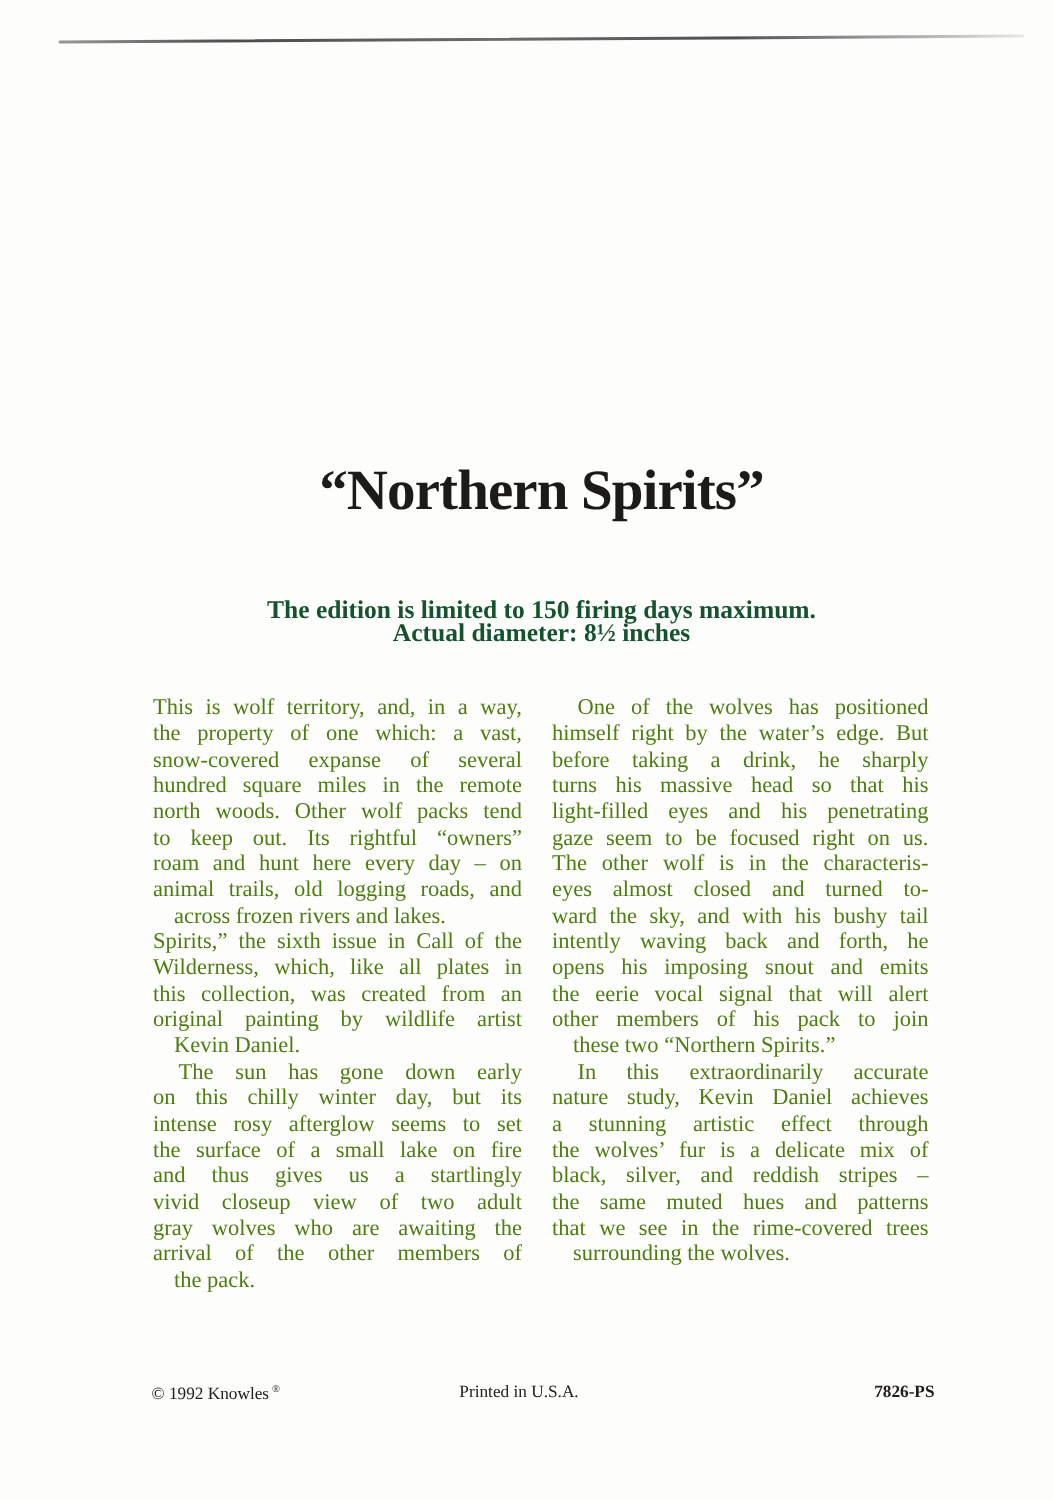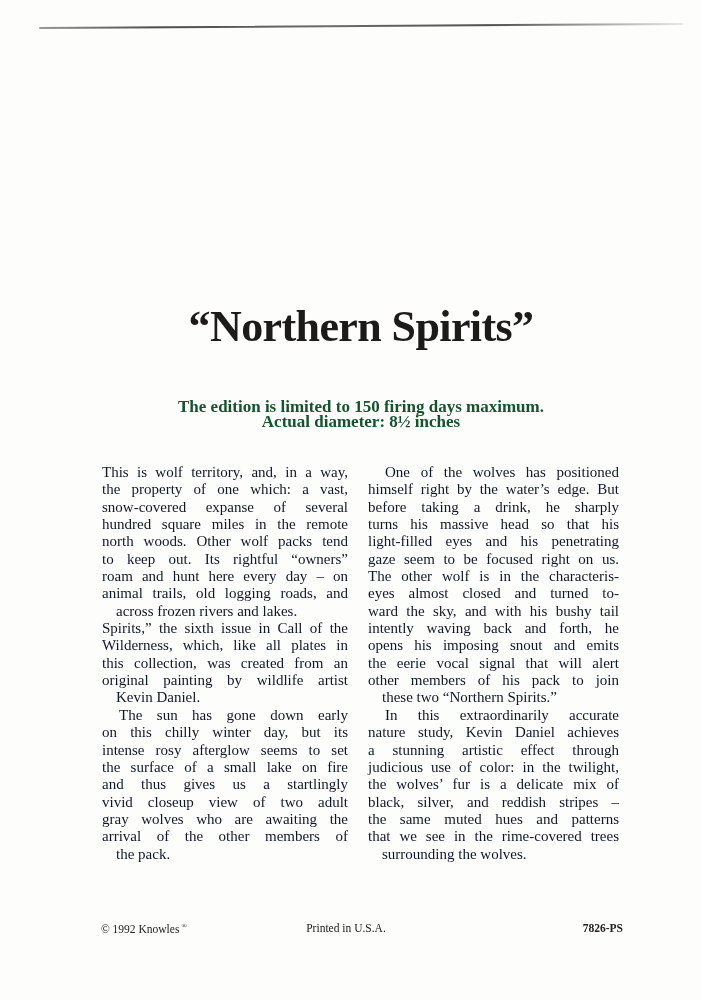--- a/index.html
+++ b/index.html
@@ -40,42 +40,42 @@
     width: 522px;
     top: 0;
     text-align: center;
   }
   .title {
     position: absolute;
     top: 303px;
     left: 0;
     right: 0;
     margin: 0;
-    font-size: 44px;
+    font-size: 38px;
     font-weight: bold;
     letter-spacing: -0.6px;
     line-height: 48px;
     color: #1d1b18;
   }
   .subtitle {
     position: absolute;
     top: 399px;
     left: 0;
     right: 0;
     font-size: 17px;
     font-weight: bold;
     line-height: 15px;
     color: #14532d;
   }
   .col {
     position: absolute;
     top: 464px;
     font-size: 15px;
     line-height: 17.35px;
-    color: #0f172a;
+    color: #4d7c0f;
   }
   .col-left  { left: 102px; width: 246px; }
   .col-right { left: 368px; width: 251px; }
   .line {
     text-align: justify;
     text-align-last: justify;
     white-space: normal;
   }
   .line.last { text-align-last: left; margin-left: 14px; }
   .line.indent { padding-left: 17px; }
@@ -148,21 +148,20 @@
       <div class="line">eyes almost closed and turned to-</div>
       <div class="line">ward the sky, and with his bushy tail</div>
       <div class="line">intently waving back and forth, he</div>
       <div class="line">opens his imposing snout and emits</div>
       <div class="line">the eerie vocal signal that will alert</div>
       <div class="line">other members of his pack to join</div>
       <div class="line last">these two “Northern Spirits.”</div>
       <div class="line indent">In this extraordinarily accurate</div>
       <div class="line">nature study, Kevin Daniel achieves</div>
       <div class="line">a stunning artistic effect through</div>
-      <div class="line">judicious use of color: in the twilight,</div>
       <div class="line">the wolves’ fur is a delicate mix of</div>
       <div class="line">black, silver, and reddish stripes –</div>
       <div class="line">the same muted hues and patterns</div>
       <div class="line">that we see in the rime-covered trees</div>
       <div class="line last">surrounding the wolves.</div>
     </div>
 
   <div class="footer">
     <div class="foot-left"><span>© 1992 Knowles</span><sup>®</sup></div>
     <div class="foot-center">Printed in U.S.A.</div>

